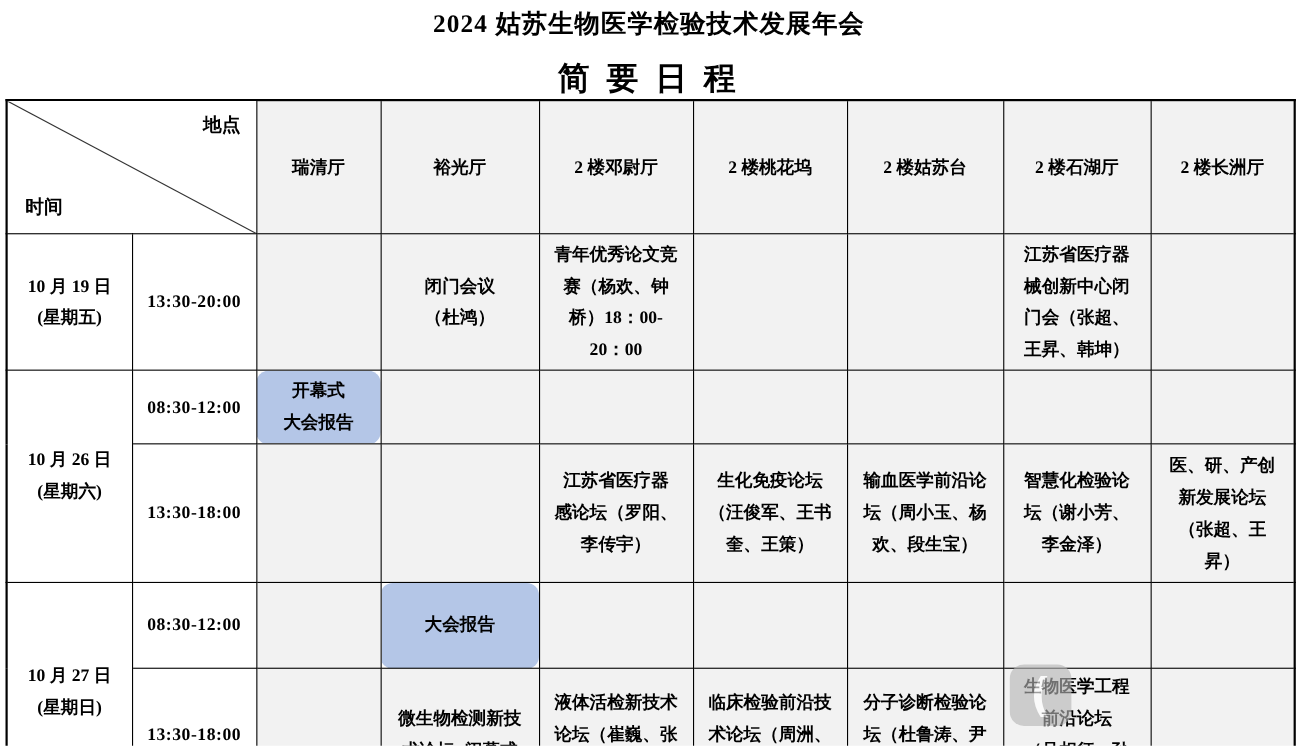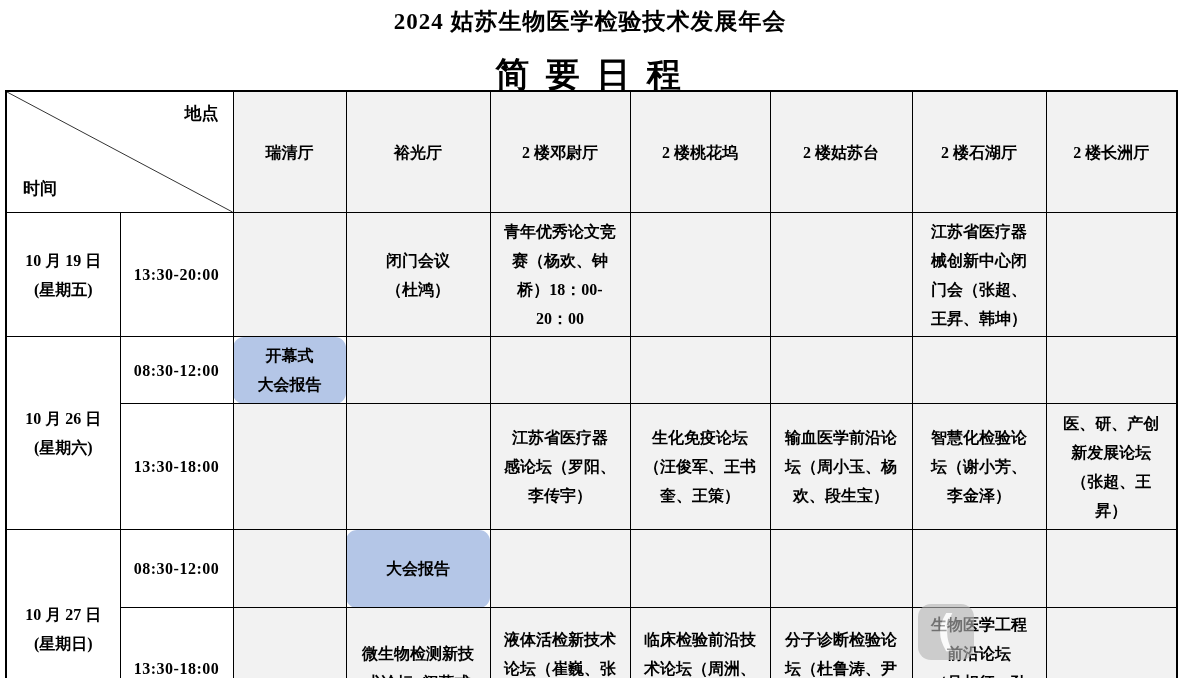--- a/index.html
+++ b/index.html
@@ -7,21 +7,21 @@
     width:1180px;height:678px;position:relative;background:#ffffff;
     font-family:"Liberation Serif","DejaVu Serif",serif;
     color:#000;overflow:hidden;
   }
   .title{
     position:absolute;top:6px;left:0;width:100%;text-align:center;
     font-size:23px;font-weight:bold;letter-spacing:1px;
   }
   .subtitle{
     position:absolute;top:52px;left:0;width:100%;text-align:center;
-    font-size:34px;font-weight:bold;letter-spacing:4px;
+    font-size:29px;font-weight:bold;letter-spacing:4px;
   }
   table.sched{
     position:absolute;left:5px;top:90px;width:1171px;
     border-collapse:collapse;table-layout:fixed;
     border:2px solid #000;
   }
   table.sched td,table.sched th{
     border:1.5px solid #000;
     text-align:center;vertical-align:middle;
     font-weight:bold;font-size:16px;line-height:29px;

